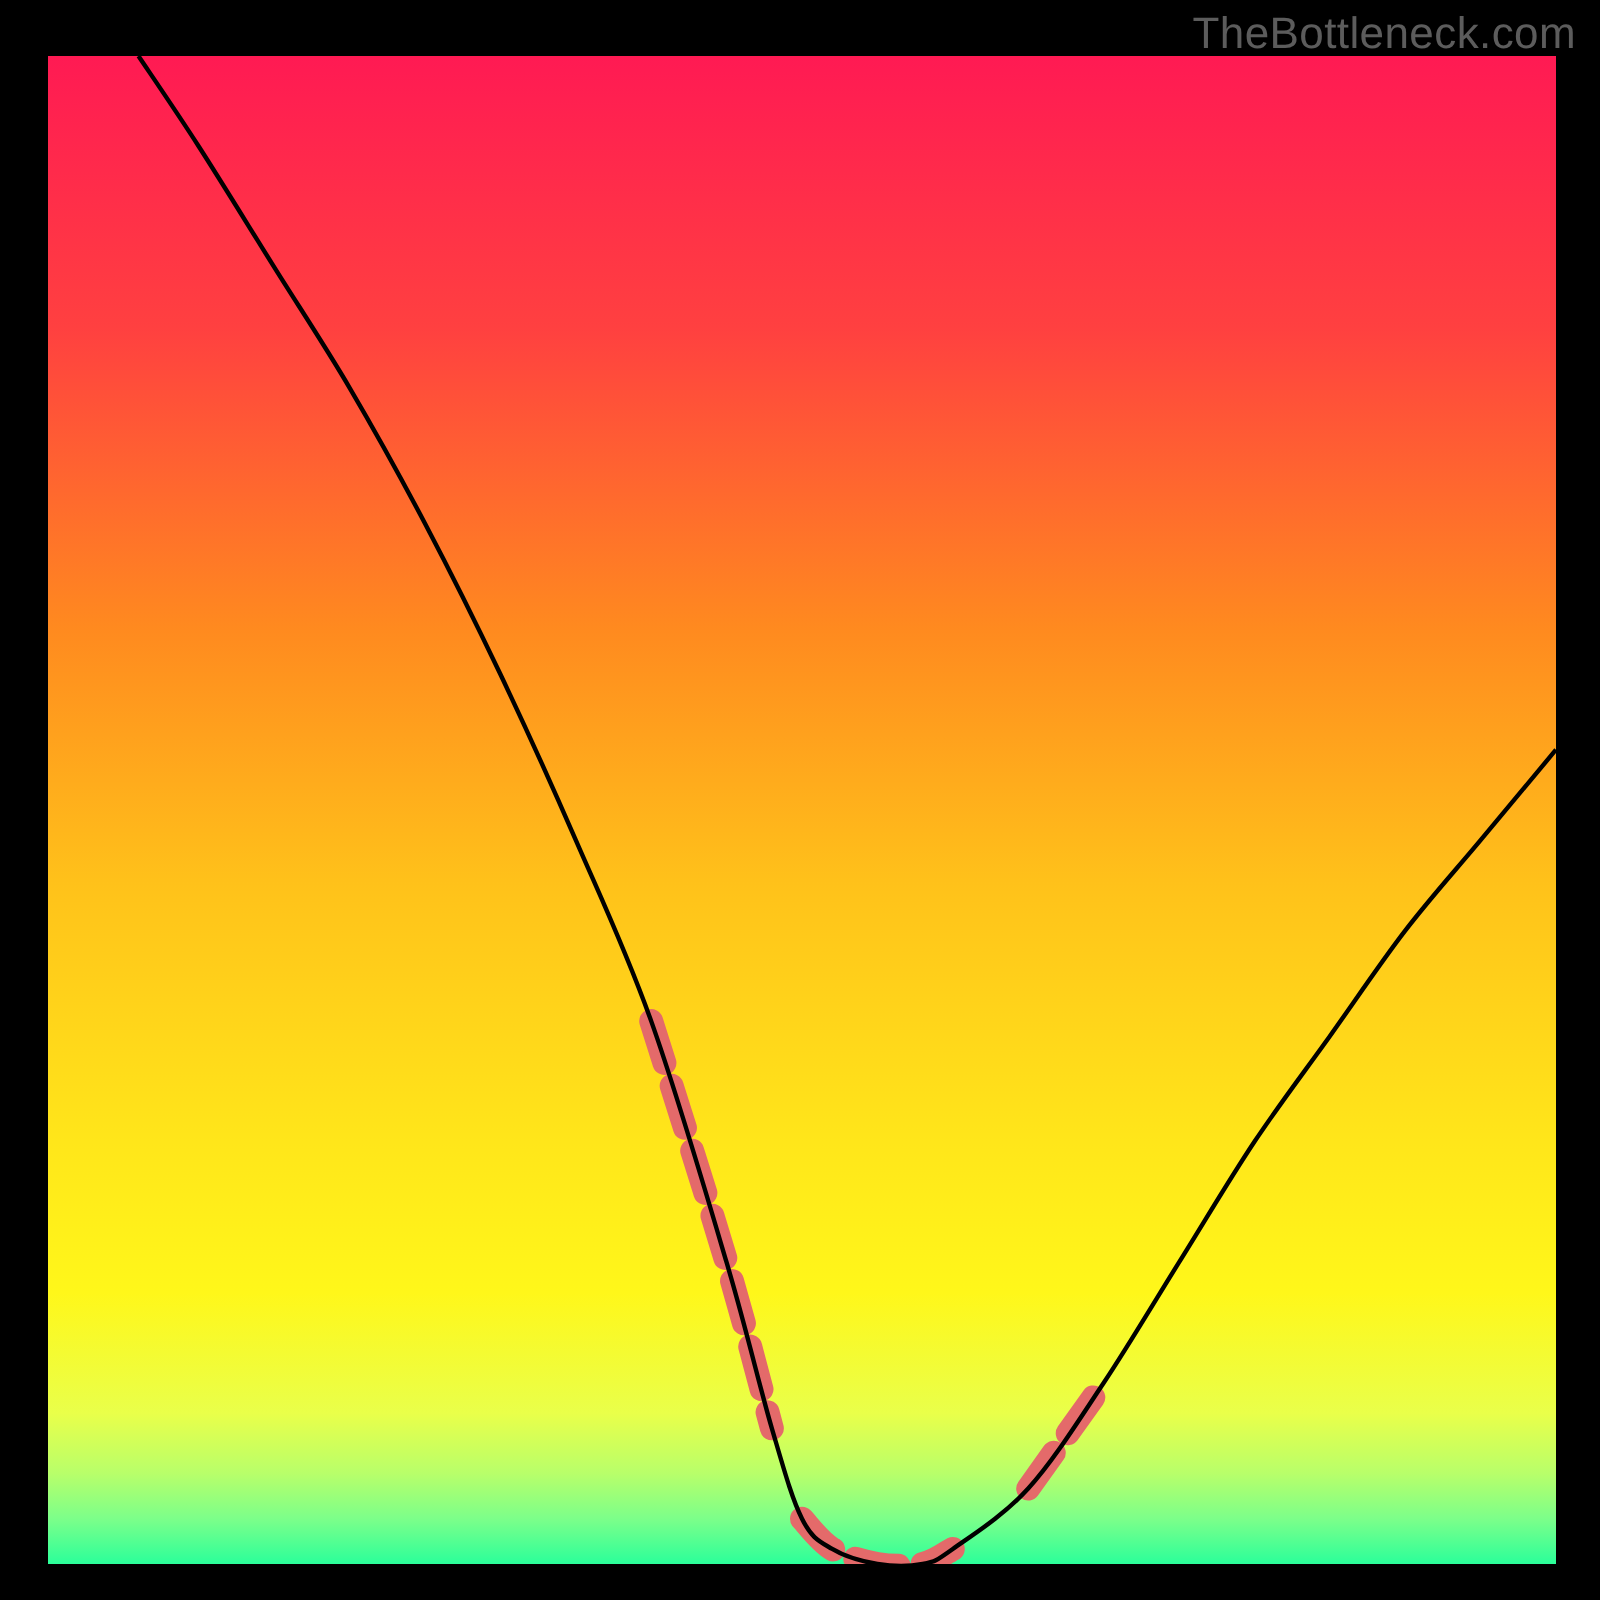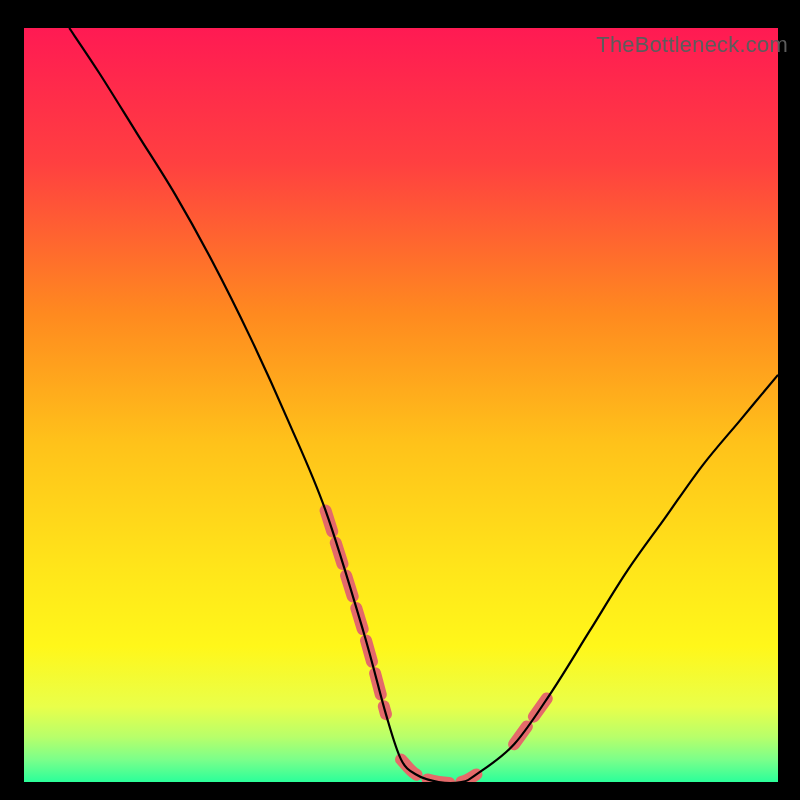--- a/index.html
+++ b/index.html
@@ -15,21 +15,20 @@
   }
   .watermark {
     position: absolute;
     top: 4px;
     right: 12px;
     font-size: 22px;
     color: #5c5c5c;
     font-weight: 400;
     letter-spacing: 0.2px;
     z-index: 10;
-    margin-top: 28px;
   }
   svg {
     display: block;
   }
 </style>
 </head>
 <body>
 
 <div class="container">
   <div class="watermark">TheBottleneck.com</div>

